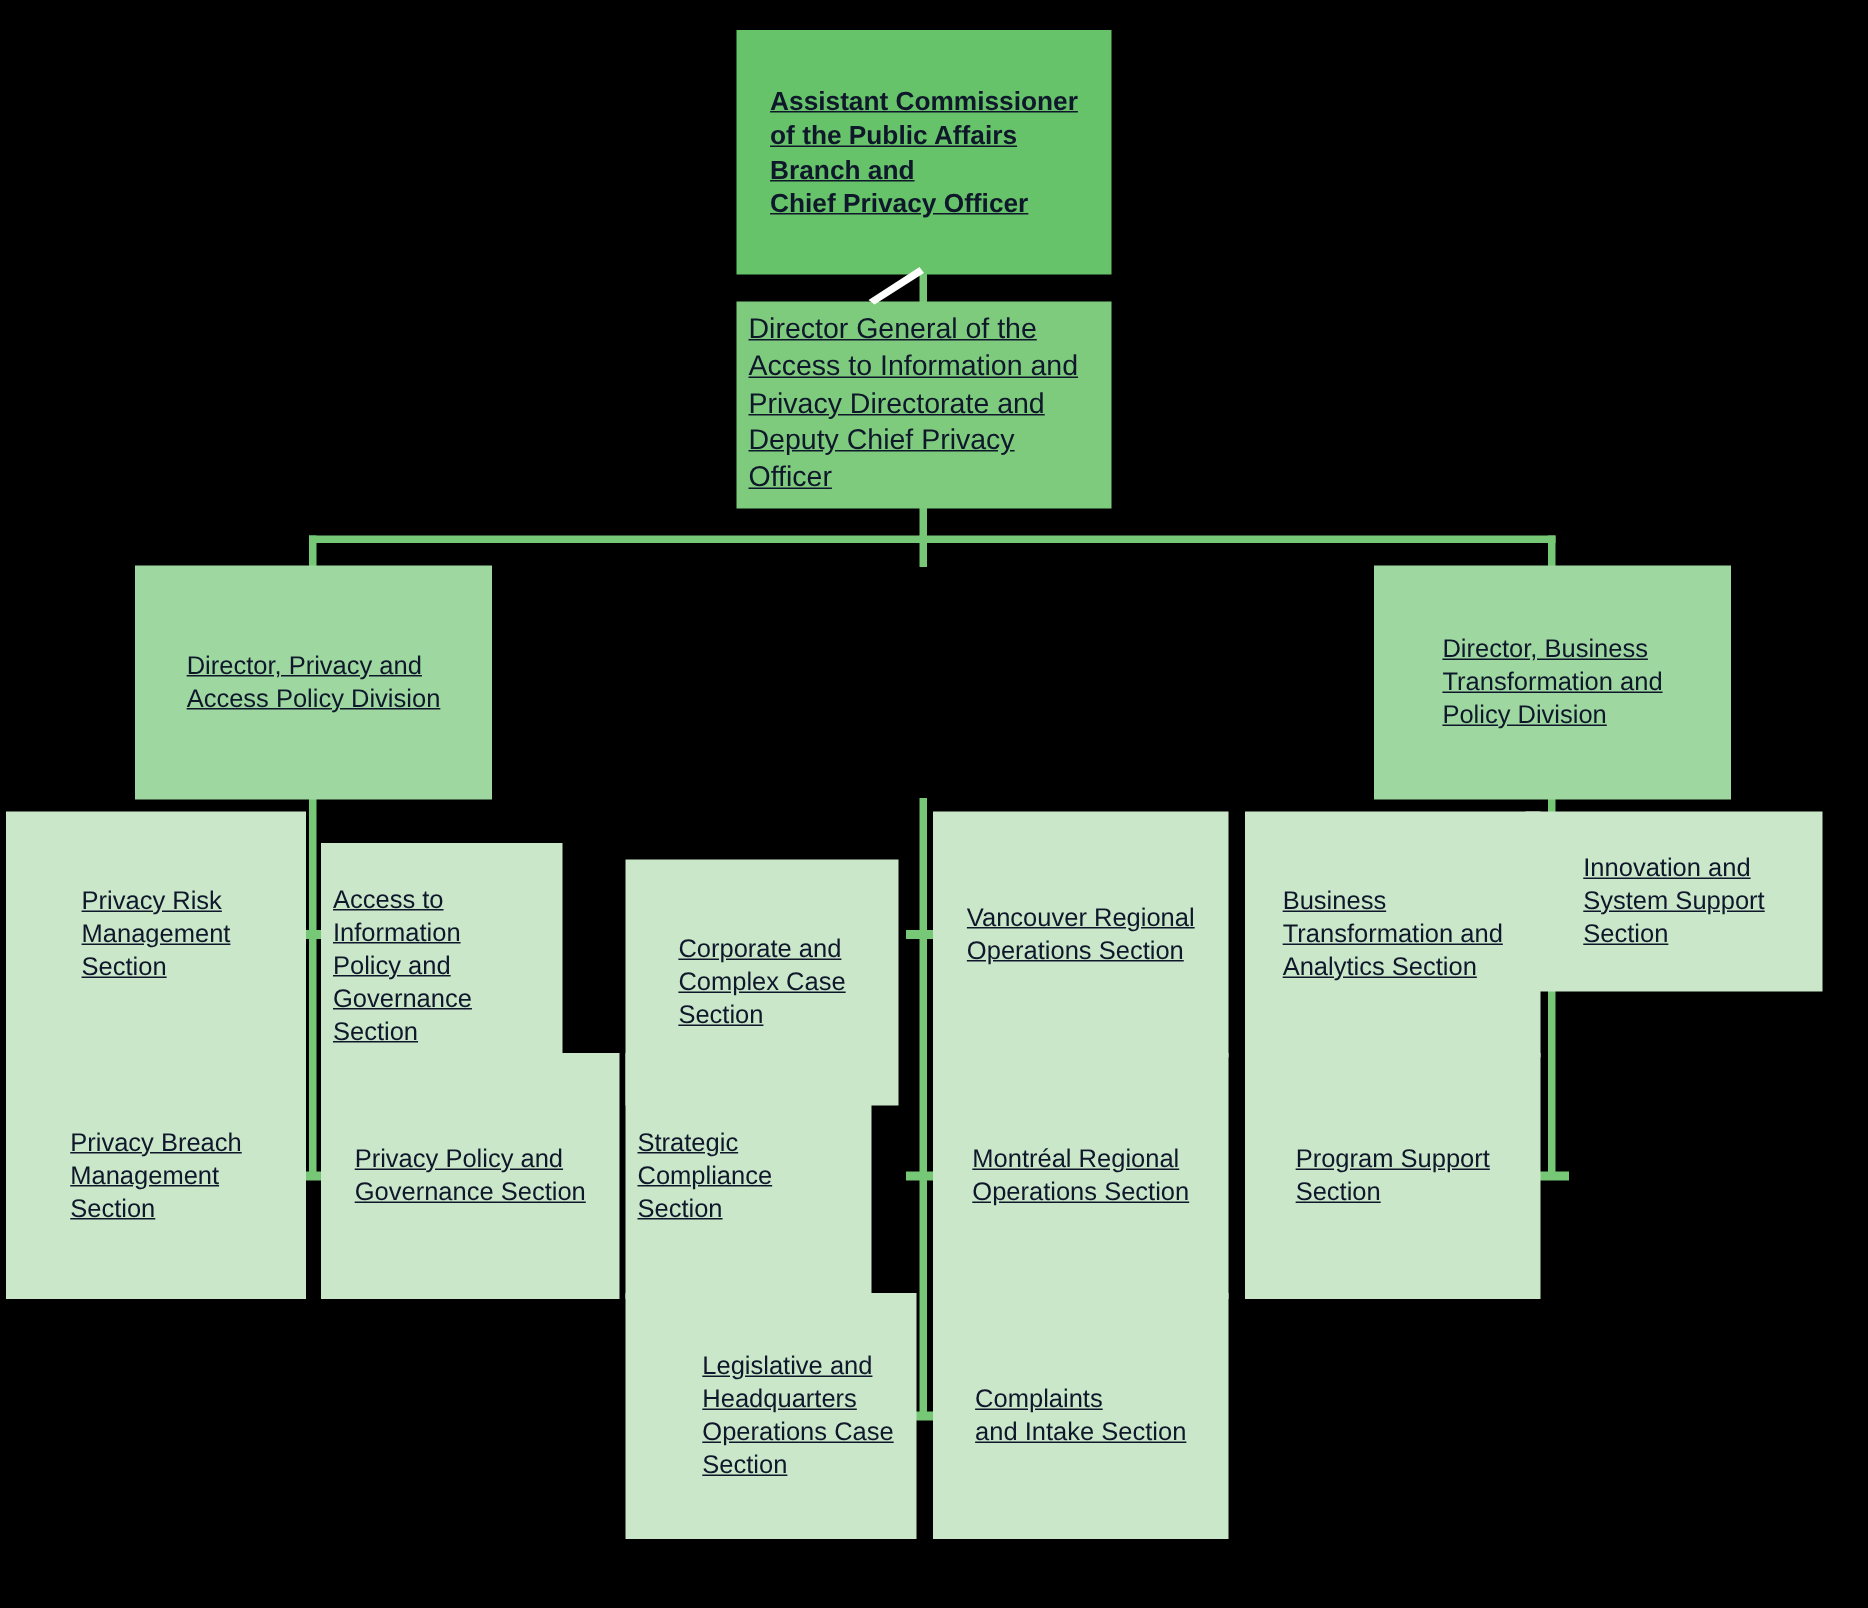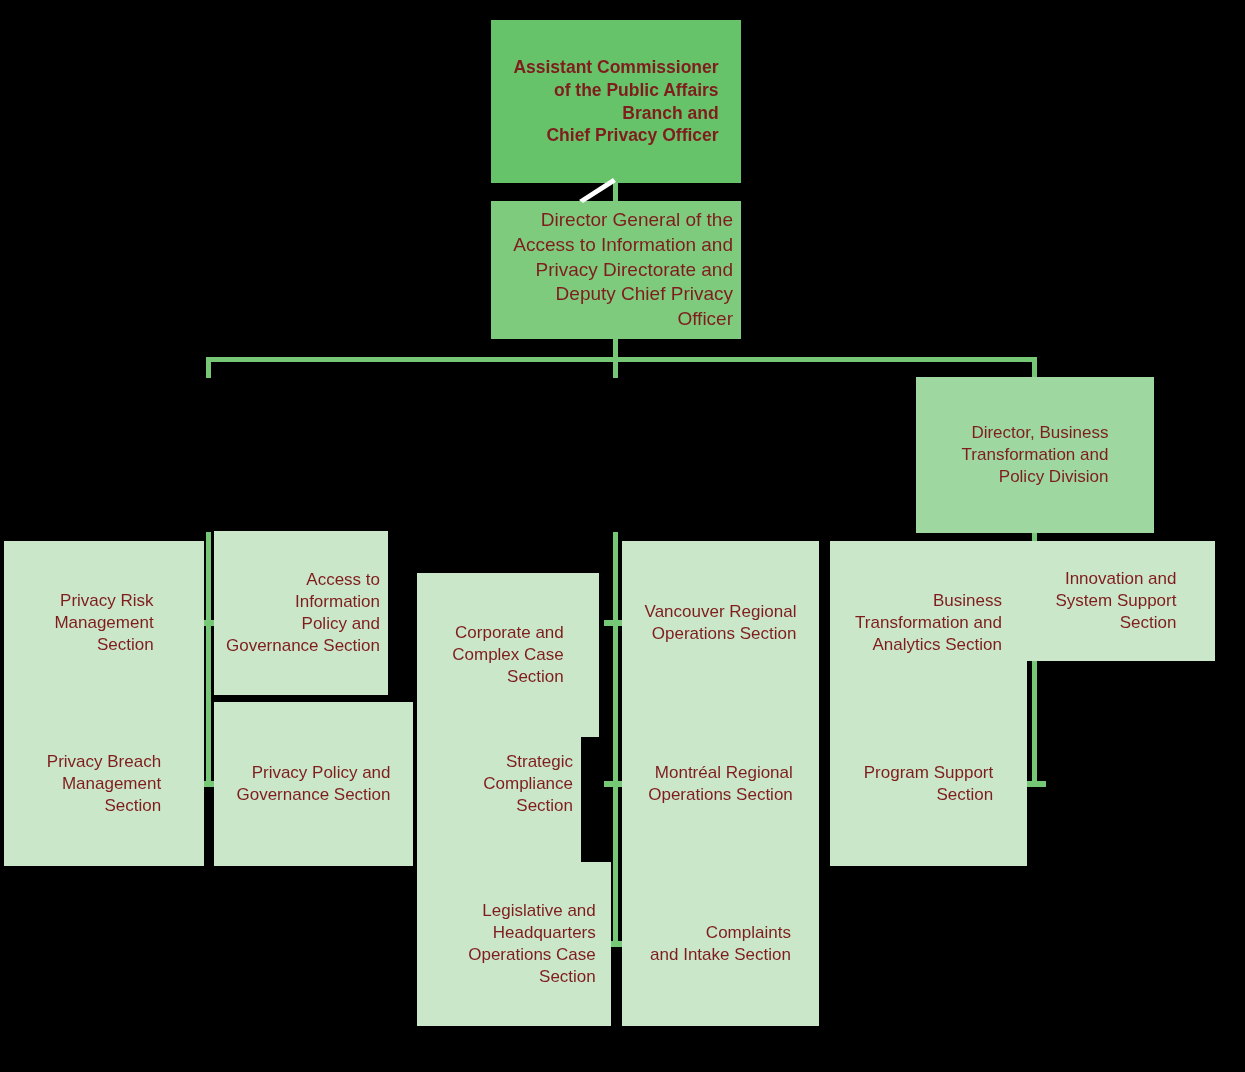--- a/index.html
+++ b/index.html
@@ -17,25 +17,26 @@
     height: 1072px;
     background: #000000;
     overflow: hidden;
   }
   .node {
     position: absolute;
     box-sizing: border-box;
     display: flex;
     align-items: center;
     justify-content: center;
-    text-align: right;
-    color: #7f1d1d;
+    text-align: left;
+    color: #0f172a;
     line-height: 1.30;
     padding: 4px 8px;
     z-index: 3;
+    text-decoration: underline;
   }
   .node-top {
     background: #66c369;
     font-weight: bold;
     font-size: 17.5px;
   }
   .node-dg {
     background: #7ecb7e;
     font-size: 19px;
   }
@@ -93,34 +94,36 @@
   <div class="node node-top" style="left:491px; top:20px; width:250px; height:163px; white-space:pre-line;">Assistant Commissioner
 of the Public Affairs
 Branch and
 Chief Privacy Officer</div>
 
   <div class="node node-dg" style="left:491px; top:201px; width:250px; height:138px; white-space:pre-line;">Director General of the
 Access to Information and
 Privacy Directorate and
 Deputy Chief Privacy Officer</div>
 
+  <div class="node node-dir" style="left:90px; top:377px; width:238px; height:156px; white-space:pre-line;">Director, Privacy and
+Access Policy Division</div>
 
 
   <div class="node node-dir" style="left:916px; top:377px; width:238px; height:156px; white-space:pre-line;">Director, Business
 Transformation and
 Policy Division</div>
 
   <div class="node node-sec" style="left:4px; top:541px; width:200px; height:164px; white-space:pre-line;">Privacy Risk
 Management
 Section</div>
   <div class="node node-sec" style="left:4px; top:702px; width:200px; height:164px; white-space:pre-line;">Privacy Breach
 Management
 Section</div>
 
-  <div class="node node-sec" style="left:214px; top:531px; width:174px; height:164px; white-space:pre-line;">Access to Information
+  <div class="node node-sec" style="left:214px; top:562px; width:161px; height:164px; white-space:pre-line;">Access to Information
 Policy and
 Governance Section</div>
   <div class="node node-sec" style="left:214px; top:702px; width:199px; height:164px; white-space:pre-line;">Privacy Policy and
 Governance Section</div>
 
   <div class="node node-sec" style="left:417px; top:573px; width:182px; height:164px; white-space:pre-line;">Corporate and
 Complex Case
 Section</div>
   <div class="node node-sec" style="left:417px; top:702px; width:164px; height:164px; white-space:pre-line;">Strategic Compliance
 Section</div>

